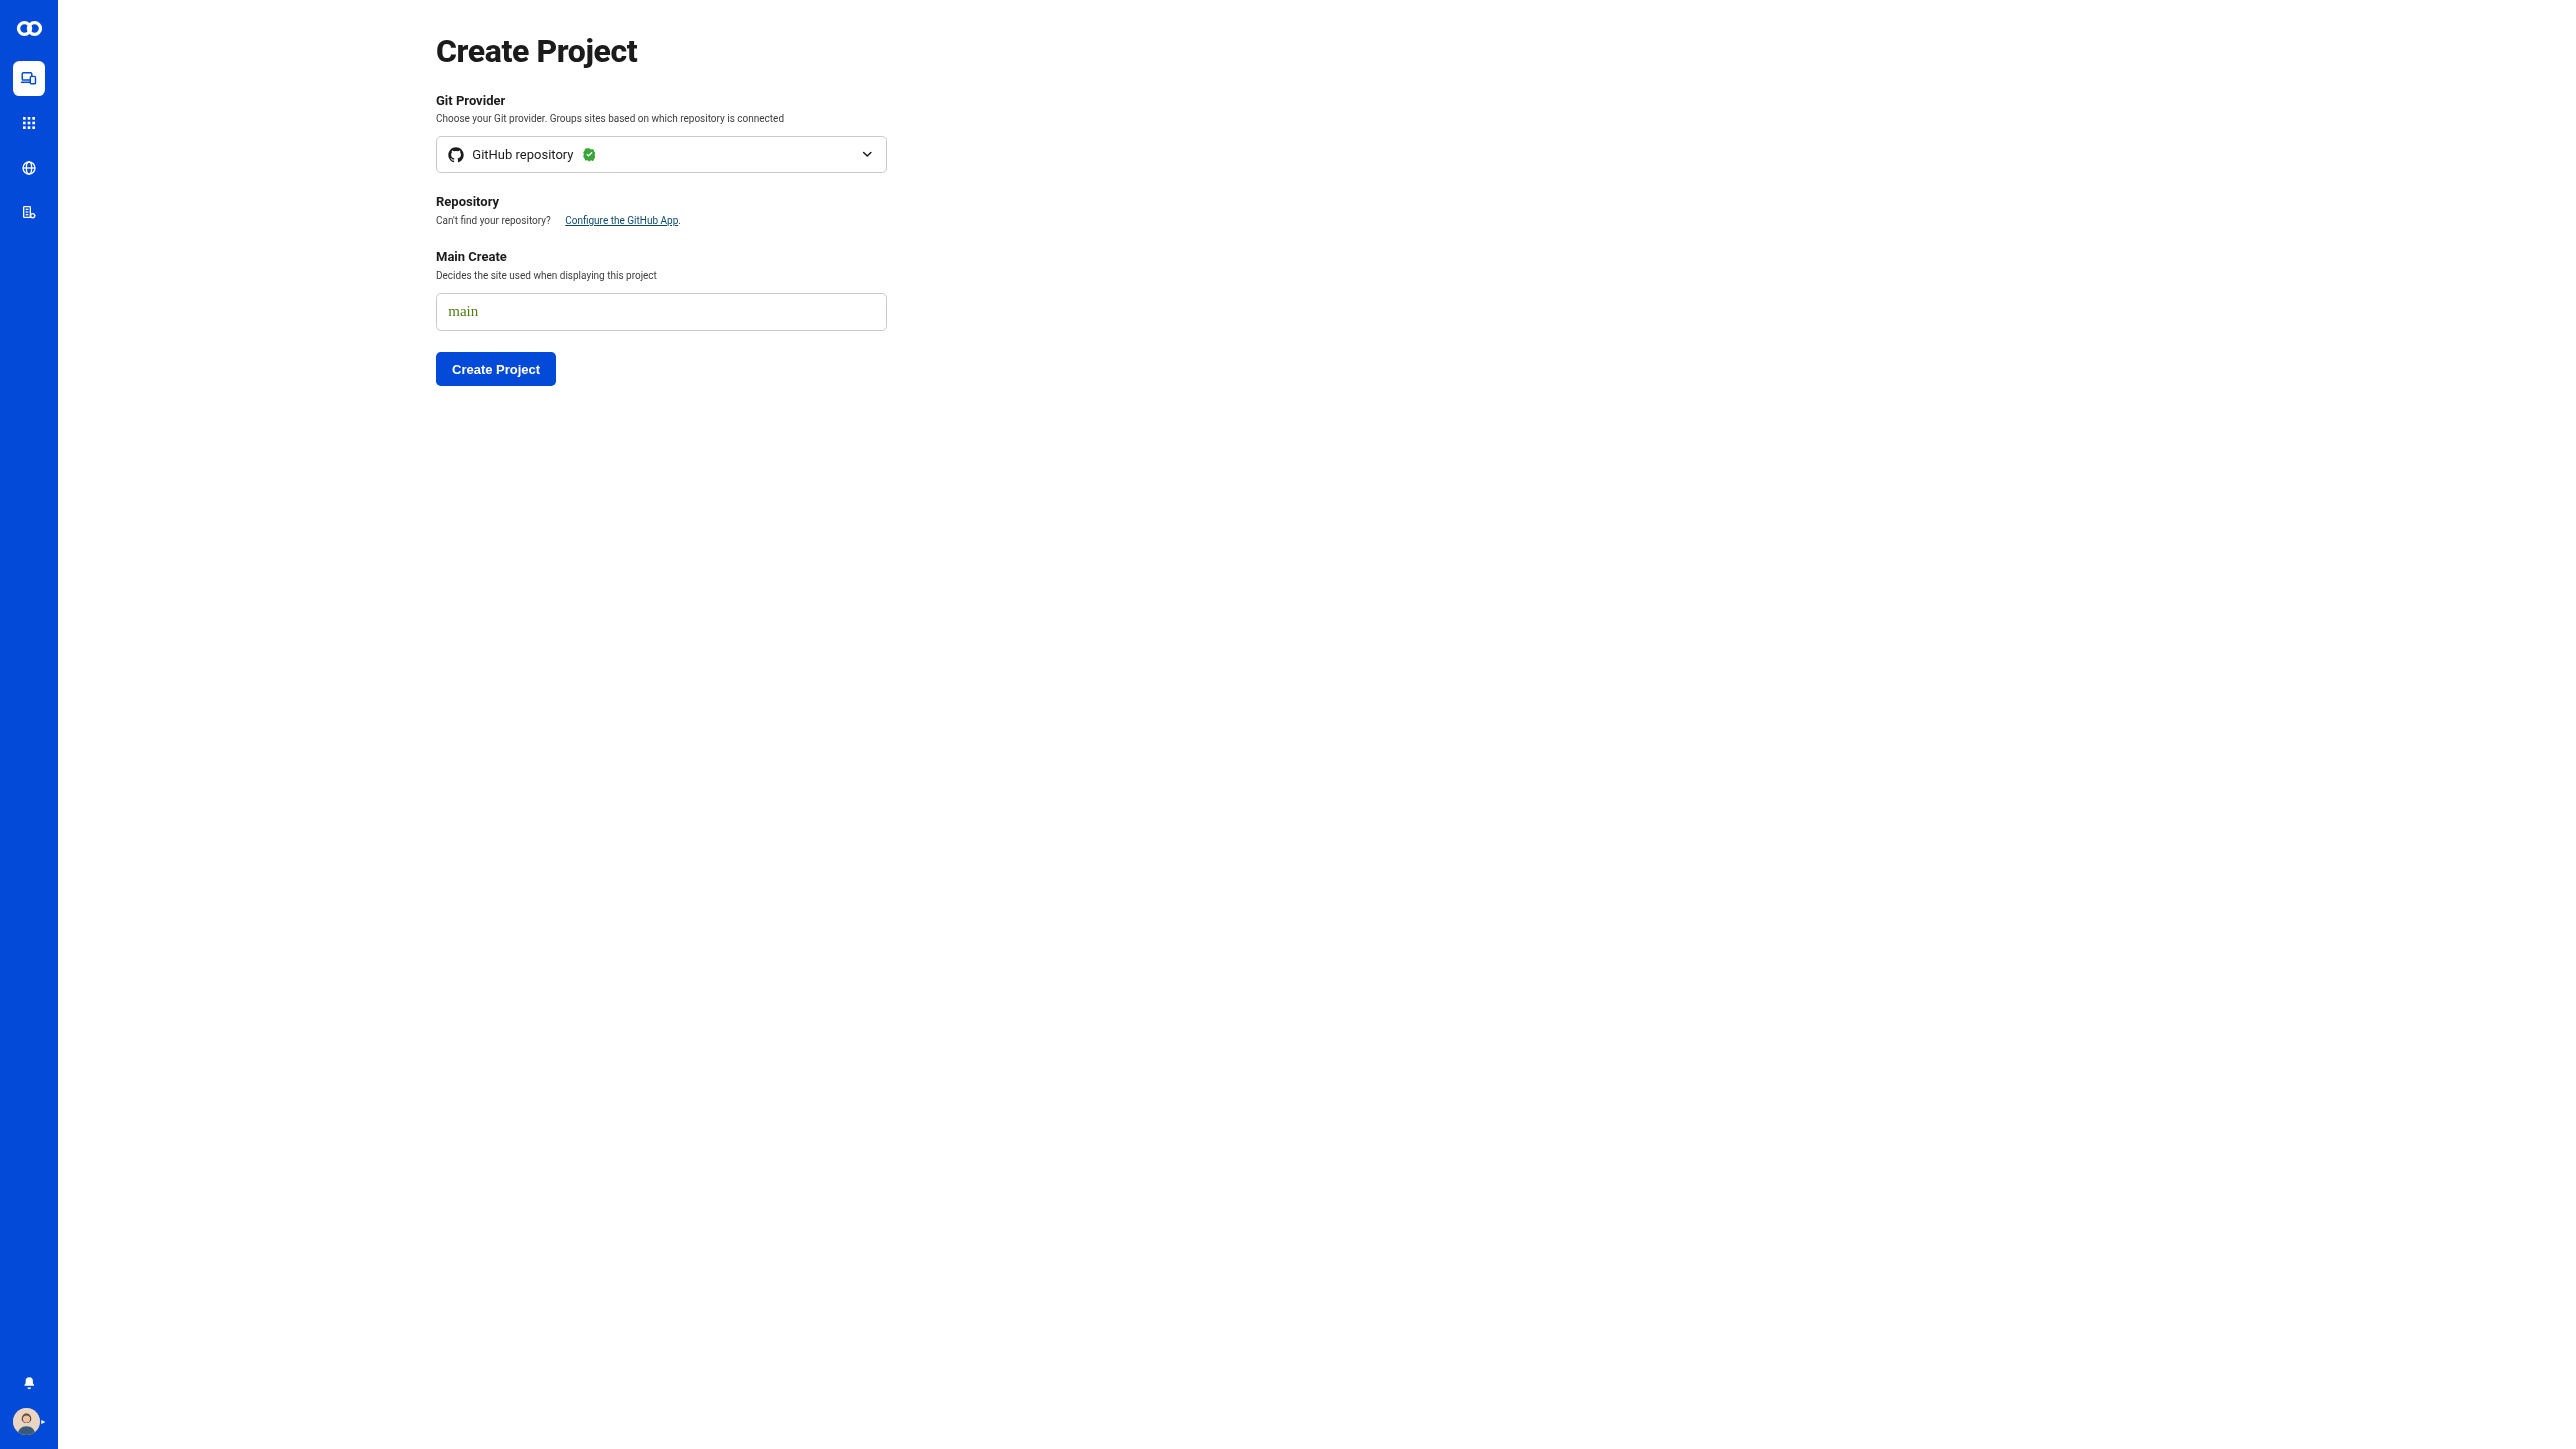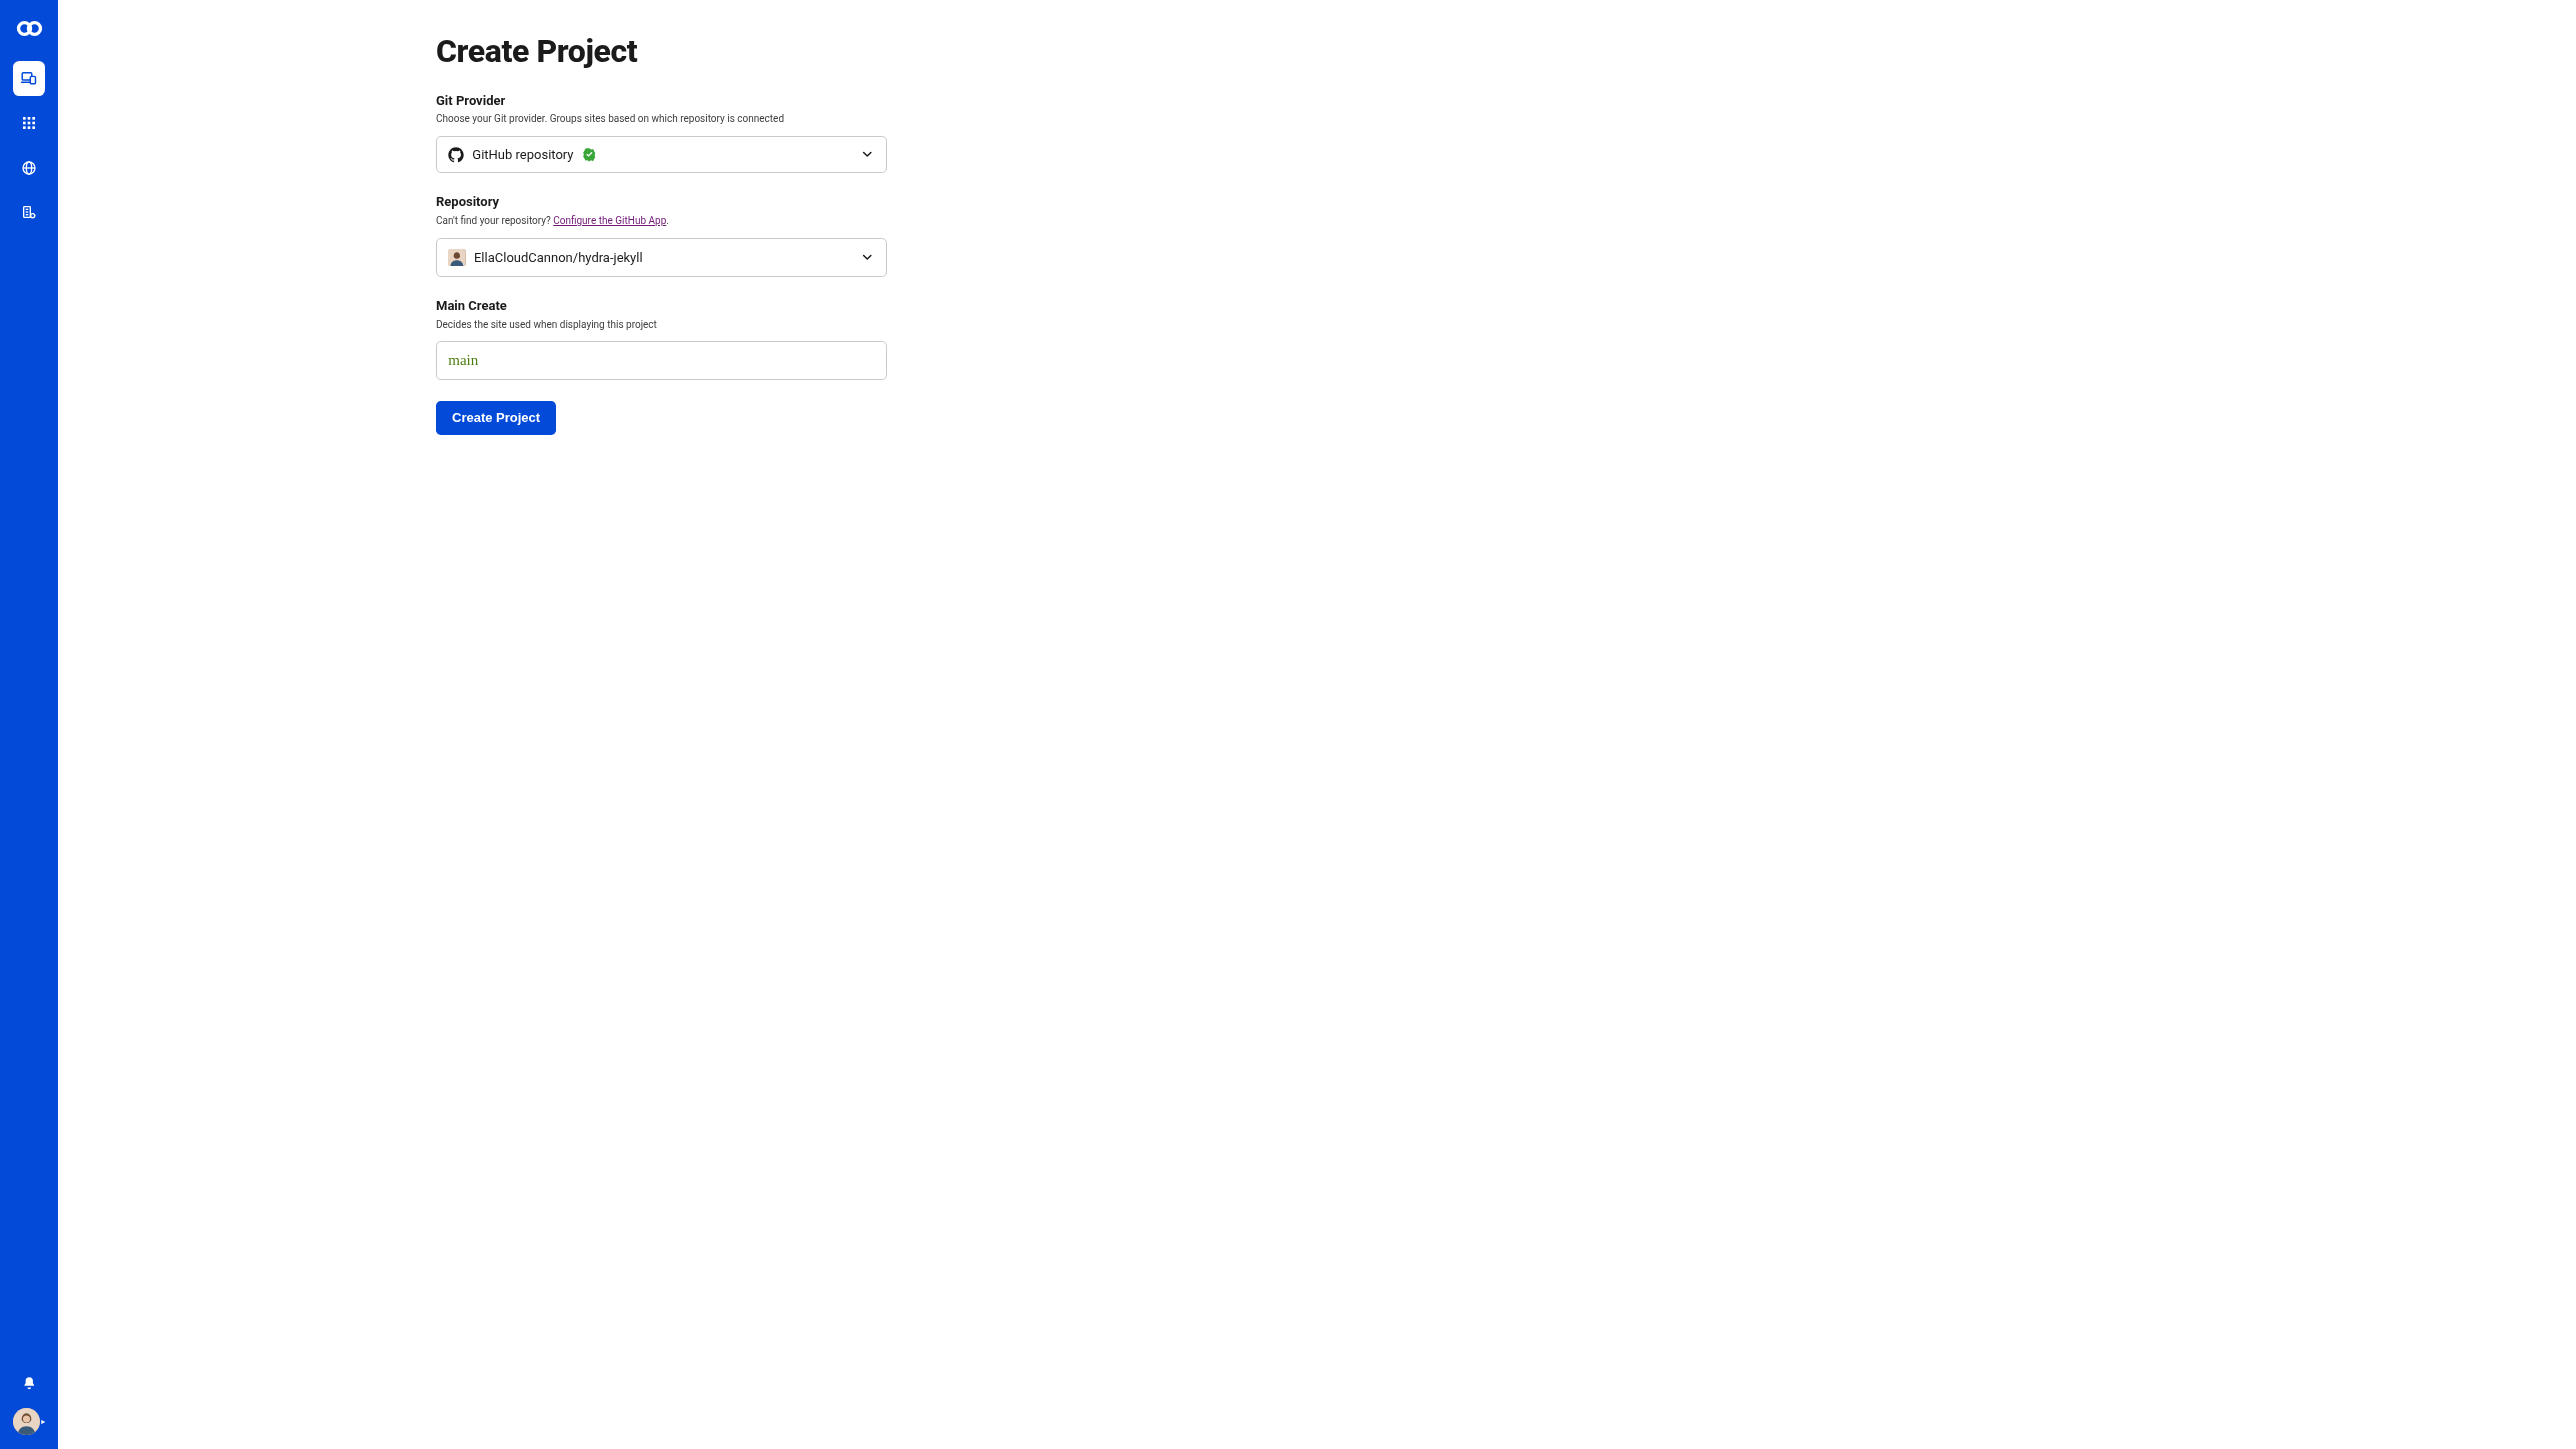--- a/index.html
+++ b/index.html
@@ -48,21 +48,21 @@
     max-width: 451px;
     margin-left: 338px;
   }
   @media (max-width: 1208px) { .form-wrap { margin-left: 0; margin: 0 auto; } }
 
   h1 { font-size: 32px; font-weight: 800; letter-spacing: -0.4px; margin-bottom: 22.5px; }
 
   .field { margin-bottom: 21px; }
   .field-label { font-weight: 700; font-size: 13px; margin-bottom: 4.8px; }
   .field-help { font-size: 10px; color: #3d3d3d; margin-bottom: 9.7px; line-height: 1.4; }
-  .field-help a { color: #701a75; text-decoration: underline; }
+  .field-help a { color: #0c4a6e; text-decoration: underline; margin-left: 12px; }
 
   .select, .text-input {
     width: 100%;
     border: 0.8px solid #c9c9c9;
     border-radius: 4.8px;
     padding: 9.7px 11.3px;
     font-size: 13px;
     background: #fff;
     display: flex;
     align-items: center;
@@ -196,36 +196,20 @@
         </svg>
       </div>
     </div>
 
     
     <div class="field">
       <div class="field-label">Repository</div>
       <div class="field-help">
         <span>Can't find your repository? </span><a href="#">Configure the GitHub App</a><span>.</span>
       </div>
-      <div class="select">
-        <div class="select-value">
-          <div class="repo-avatar">
-            <svg viewBox="0 0 22 22">
-              <rect width="22" height="22" fill="#e8d5c4"></rect>
-              <circle cx="11" cy="8.5" r="4" fill="#e8c4a8"></circle>
-              <path d="M11 4c-2 0-4 1.3-4 5.5 0 0 1.3 2.5 4 2.5s4-2.5 4-2.5C15 5.3 13 4 11 4z" fill="#6b4a35"></path>
-              <path d="M3 22c0-5 3.5-8 8-8s8 3 8 8" fill="#3a5a7a"></path>
-            </svg>
-          </div>
-          <span>EllaCloudCannon/hydra-jekyll</span>
-        </div>
-        <svg class="chev" viewBox="0 0 24 24" width="14.5" height="14.5" fill="none" stroke="currentColor" stroke-width="2.5" stroke-linecap="round" stroke-linejoin="round">
-          <polyline points="6 9 12 15 18 9"></polyline>
-        </svg>
-      </div>
     </div>
 
     
     <div class="field">
       <div class="field-label">Main Create</div>
       <div class="field-help">Decides the site used when displaying this project</div>
       <div class="text-input">
         <input type="text" value="main" style="">
       </div>
     </div>

